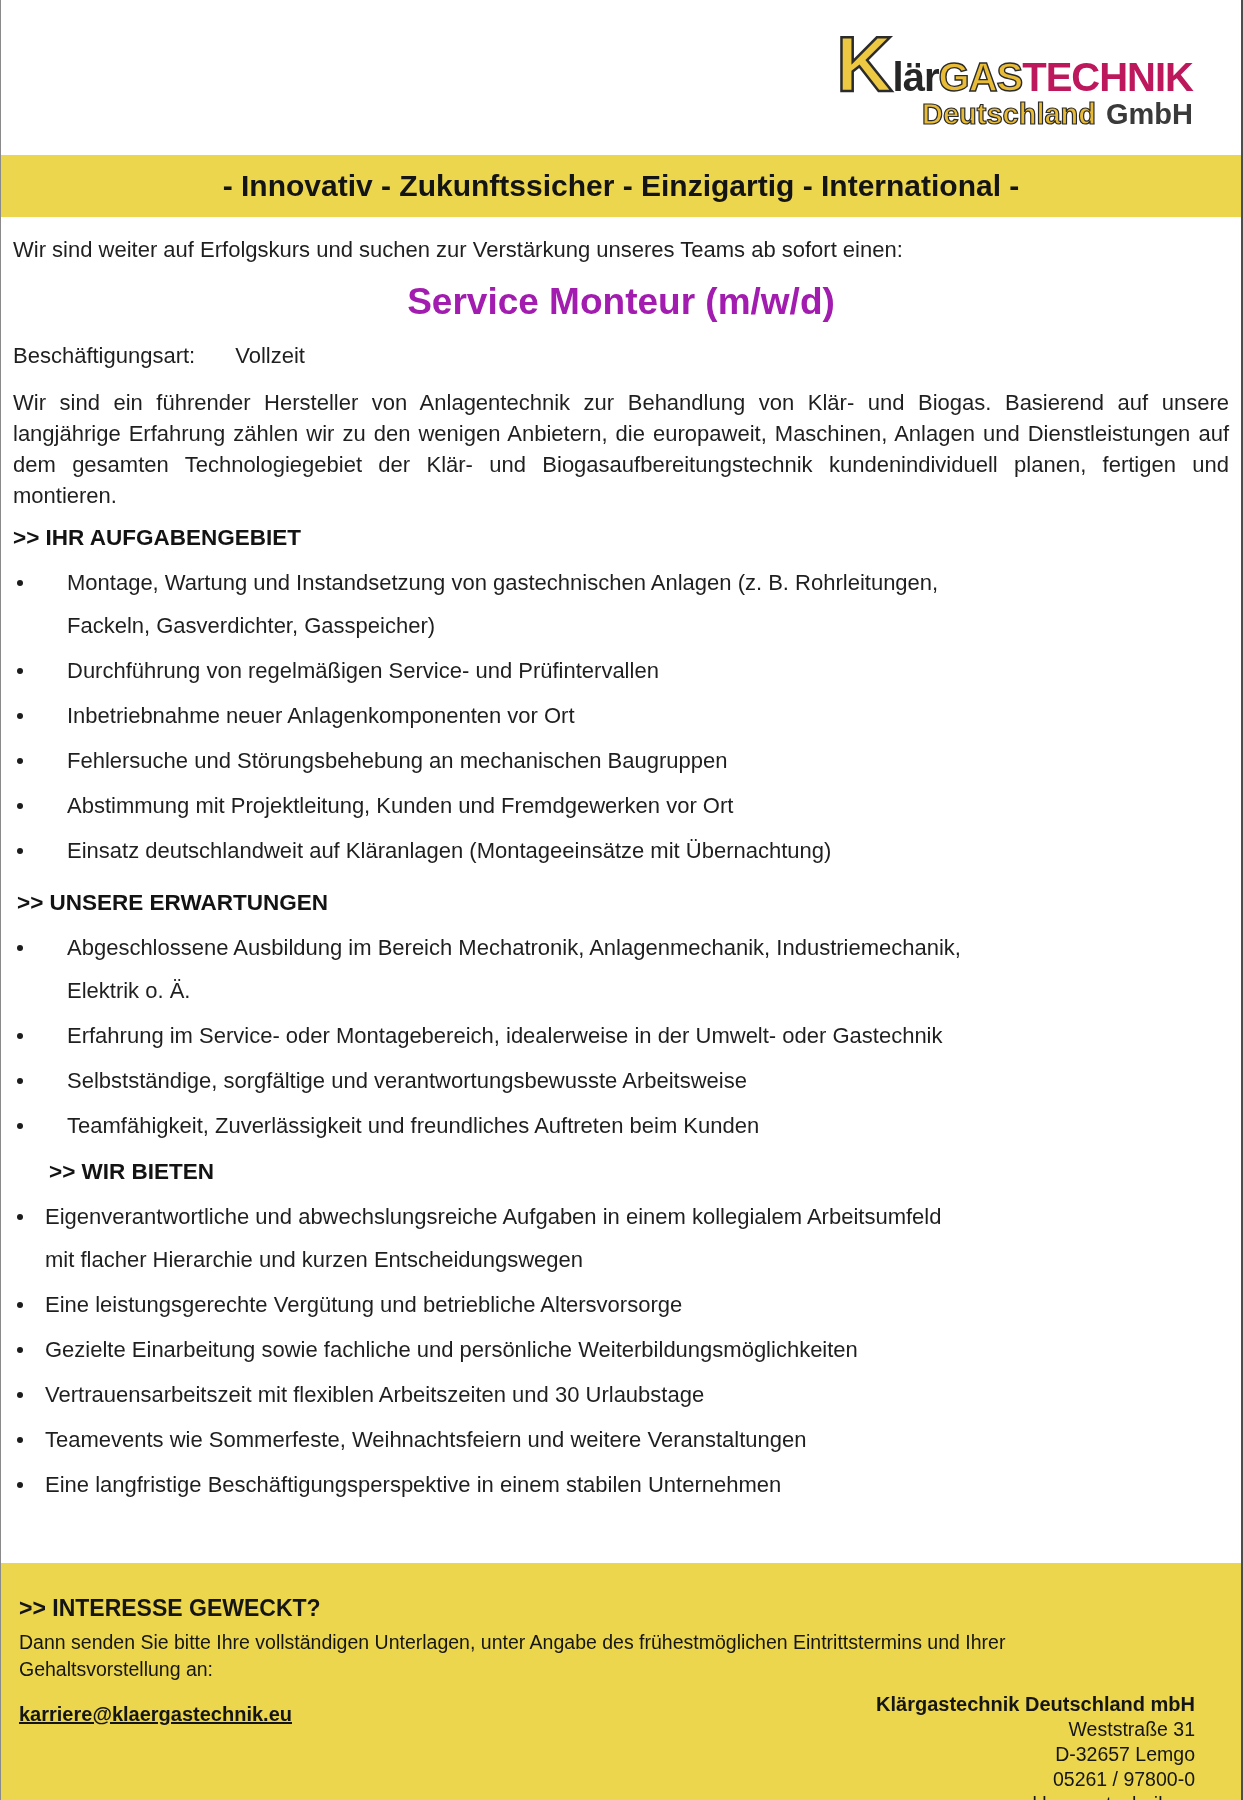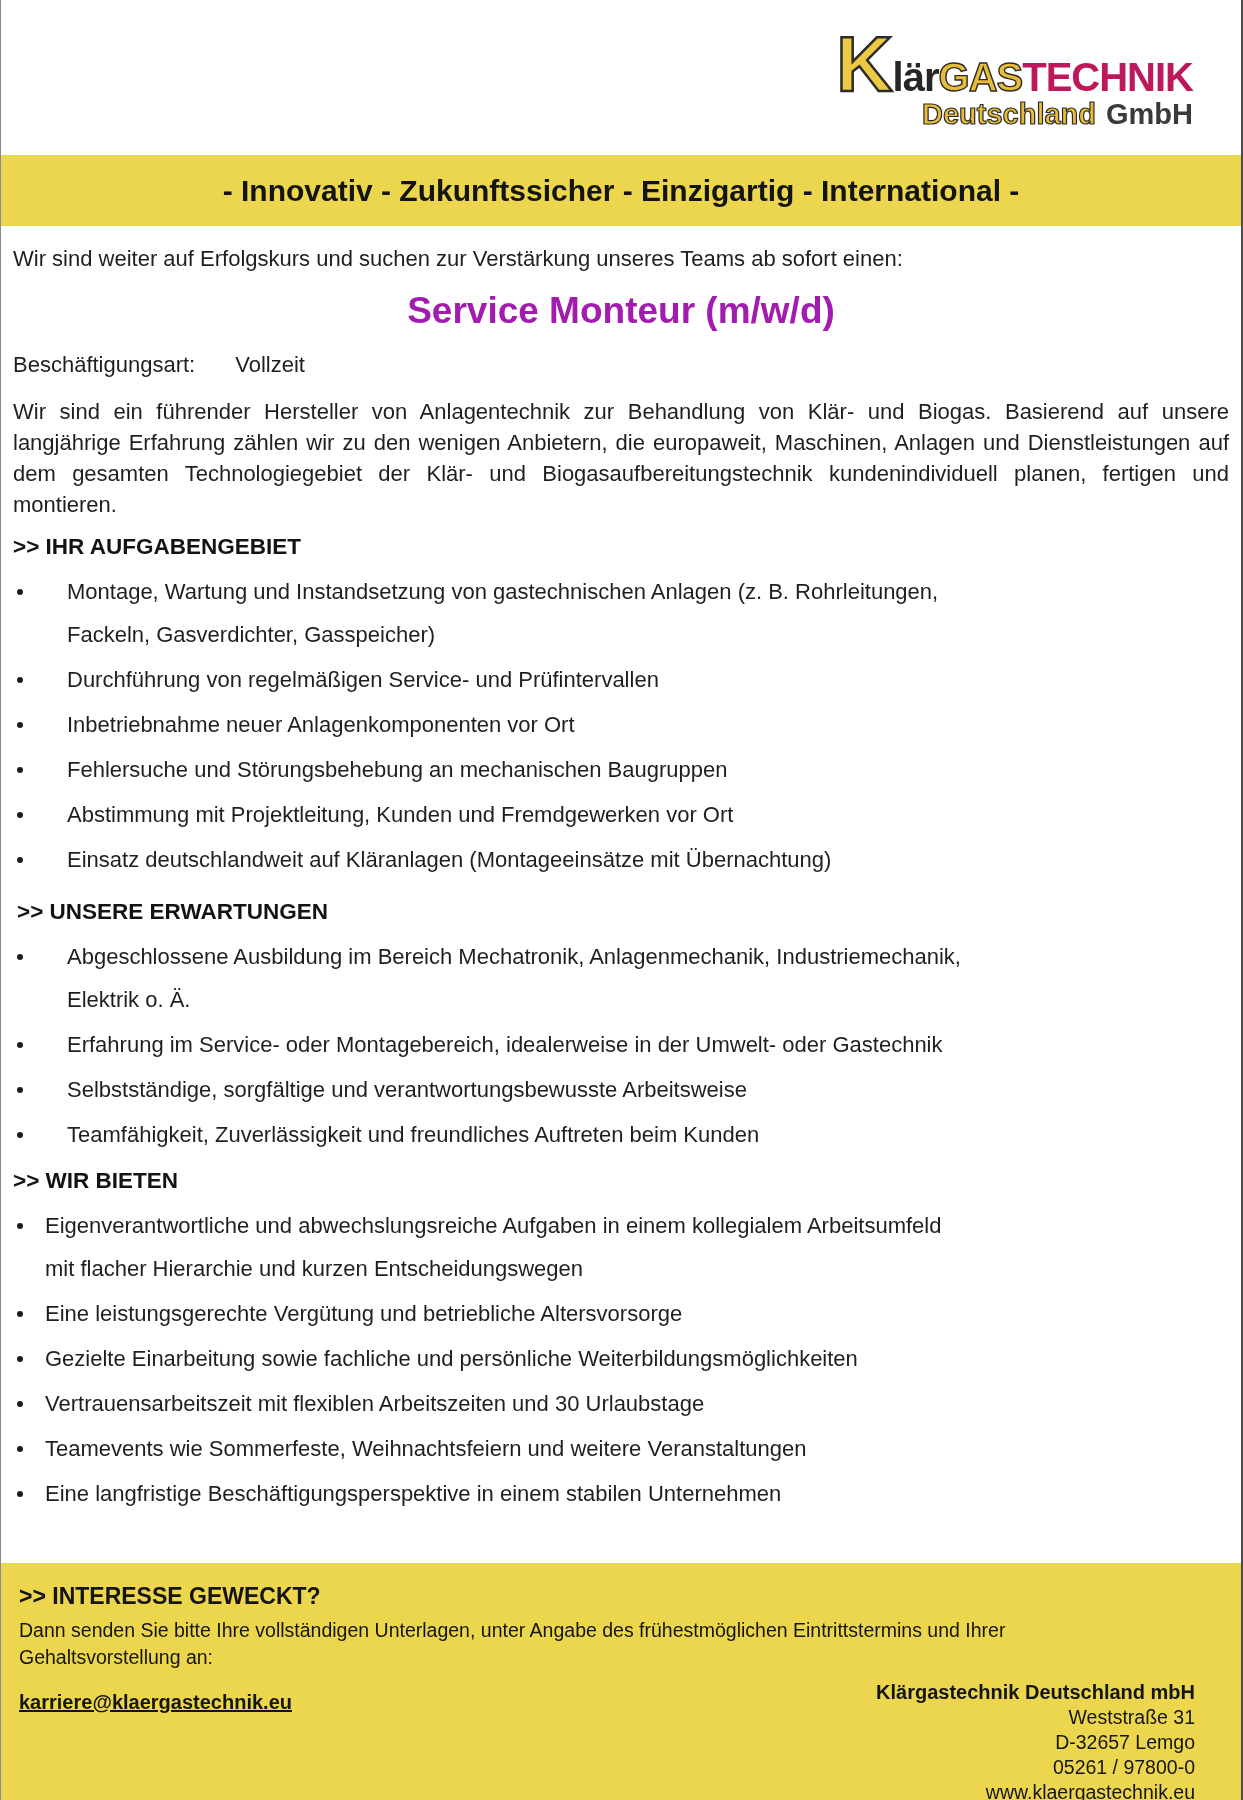--- a/index.html
+++ b/index.html
@@ -19,47 +19,47 @@
   .logo-line1{display:flex;align-items:baseline;font-weight:bold;white-space:nowrap;}
   .logo-k{font-size:78px;line-height:64px;color:#EDC843;-webkit-text-stroke:2.5px #2b2b2b;}
   .logo-laer{font-size:40px;color:#262626;letter-spacing:-1px;}
   .logo-gas{font-size:40px;color:#E9BC38;-webkit-text-stroke:1.4px #2b2b2b;letter-spacing:-1px;}
   .logo-technik{font-size:40px;color:#be185d;letter-spacing:-1px;}
   .logo-line2{display:flex;align-items:baseline;gap:10px;margin-top:-2px;font-weight:bold;white-space:nowrap;}
   .logo-deutschland{font-size:29px;color:#E9BC38;-webkit-text-stroke:1.2px #2b2b2b;}
   .logo-gmbh{font-size:29px;color:#3a3a3a;}
 
   
-  .banner{height:71px;background:#ECD64D;display:flex;align-items:center;justify-content:center;}
+  .banner{height:62px;background:#ECD64D;display:flex;align-items:center;justify-content:center;}
   .banner-text{font-size:30px;font-weight:bold;color:#141414;}
 
   
   main{flex:1;padding:0 12px;overflow:hidden;box-sizing:border-box;}
   .intro{margin:18px 0 0;font-size:22px;line-height:30px;}
   .job-title{margin:14px 0 0;text-align:center;font-size:37px;line-height:46px;font-weight:bold;color:#a21caf;}
   .employment{margin:16px 0 0;font-size:22px;line-height:30px;display:flex;}
   .employment-value{margin-left:40px;}
   .company-paragraph{margin:16px 0 0;font-size:22px;line-height:31px;text-align:justify;}
 
   .section-heading{margin:0;font-size:22.5px;line-height:30px;font-weight:bold;color:#131313;}
   .h-1{margin-top:12px;}
   .h-2{margin-top:16px;padding-left:4px;}
-  .h-3{margin-top:10px;}
+  .h-3{margin-top:10px;margin-left:36px;}
 
   ul.bullets{list-style:none;margin:8px 0 0;padding:0;}
   ul.bullets li{display:flex;font-size:22px;line-height:43px;align-items:flex-start;}
   ul.bullets li + li{margin-top:2px;}
   .dot{width:6px;height:6px;border-radius:50%;background:#1c1c1c;flex:none;margin-top:19px;}
   .s12 .dot{margin-left:4px;margin-right:44px;}
   .s3  .dot{margin-left:4px;margin-right:22px;}
   .s3{margin-top:6px;}
   .bullet-text{white-space:pre-line;padding-right:26px;}
 
   
-  footer{height:237px;box-sizing:border-box;background:#ECD64D;padding:18px 46px 0 18px;color:#151515;}
+  footer{height:237px;box-sizing:border-box;background:#ECD64D;padding:30px 46px 0 18px;color:#151515;}
   .footer-heading{font-size:23px;line-height:30px;font-weight:bold;}
   .footer-body{font-size:19.5px;line-height:27px;margin-top:6px;white-space:pre-line;}
   .footer-row{display:flex;justify-content:space-between;align-items:flex-start;}
   .footer-email{font-size:20px;font-weight:bold;text-decoration:underline;margin-top:20px;color:#151515;}
   .footer-contact{text-align:right;font-size:19.5px;line-height:25px;margin-top:8px;}
   .footer-company{font-size:20px;font-weight:bold;line-height:26px;}
 </style>
 </head>
 <body>
 

